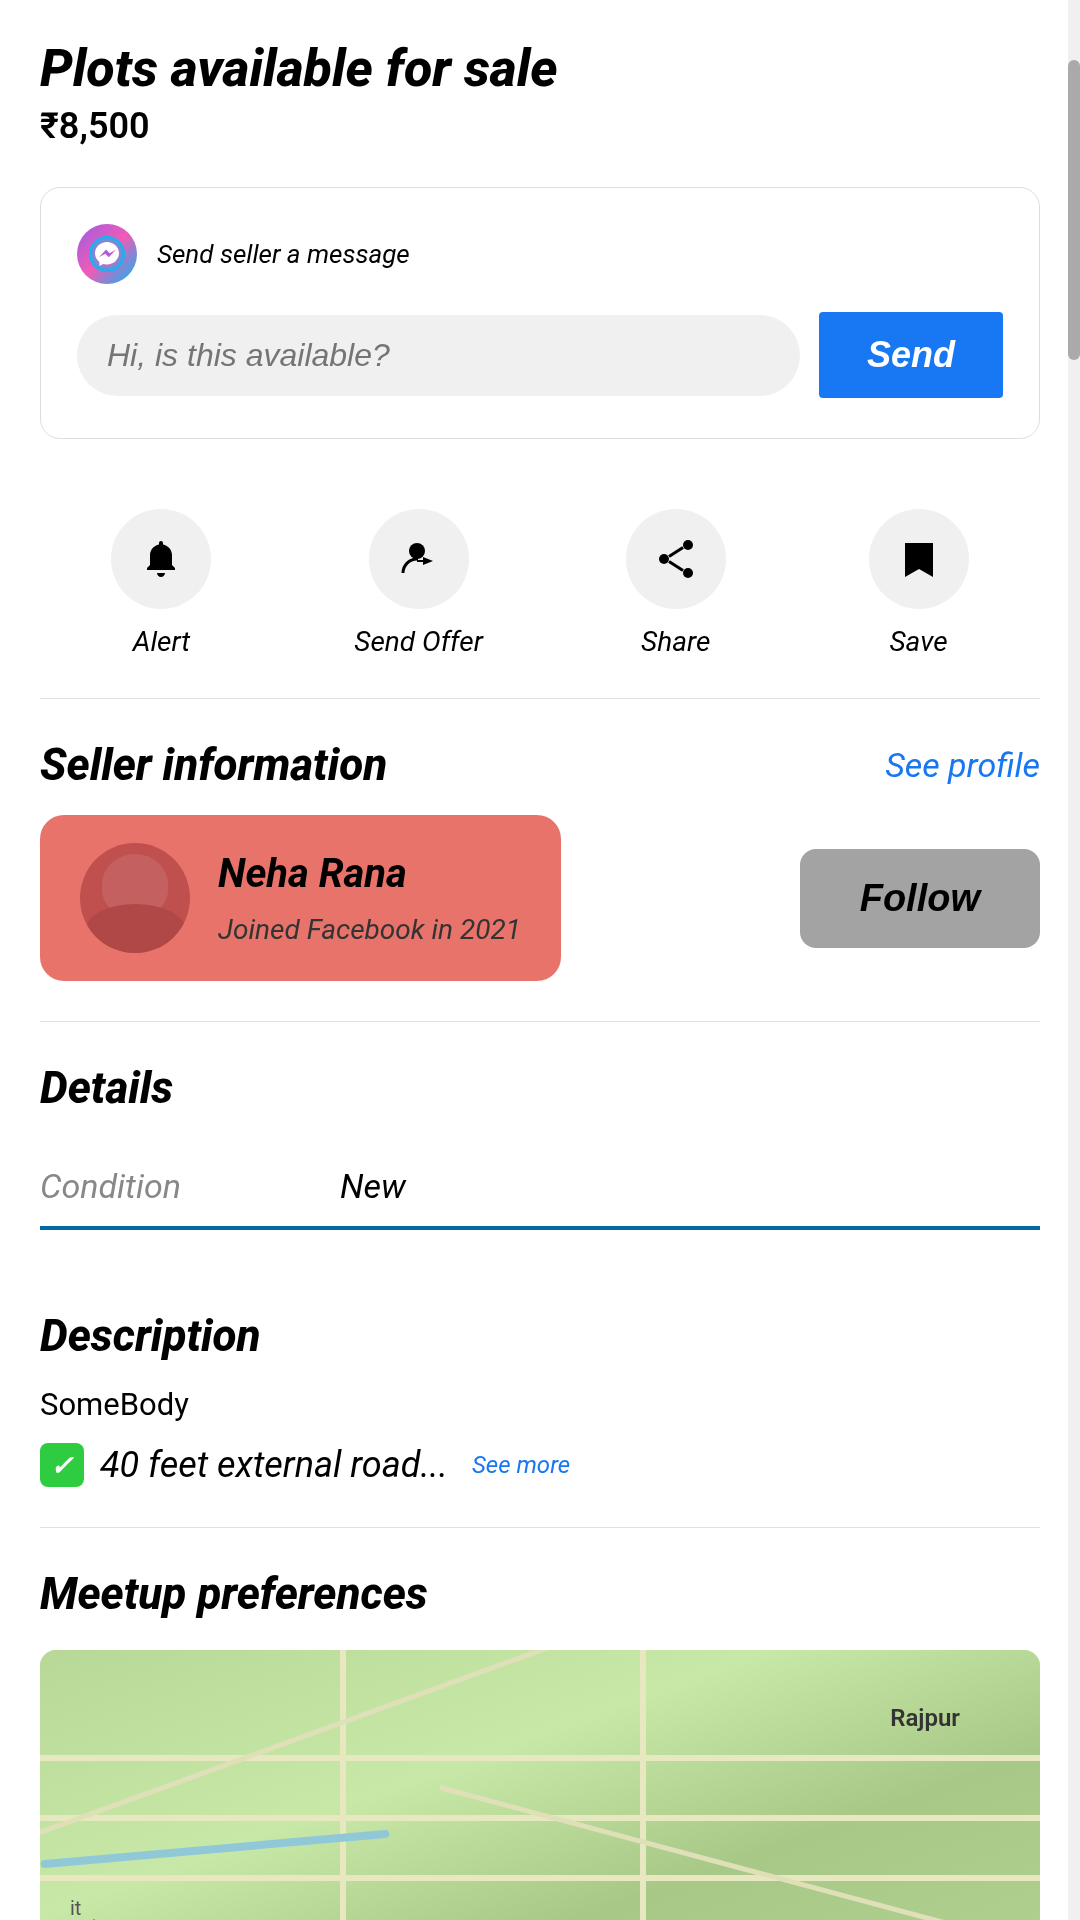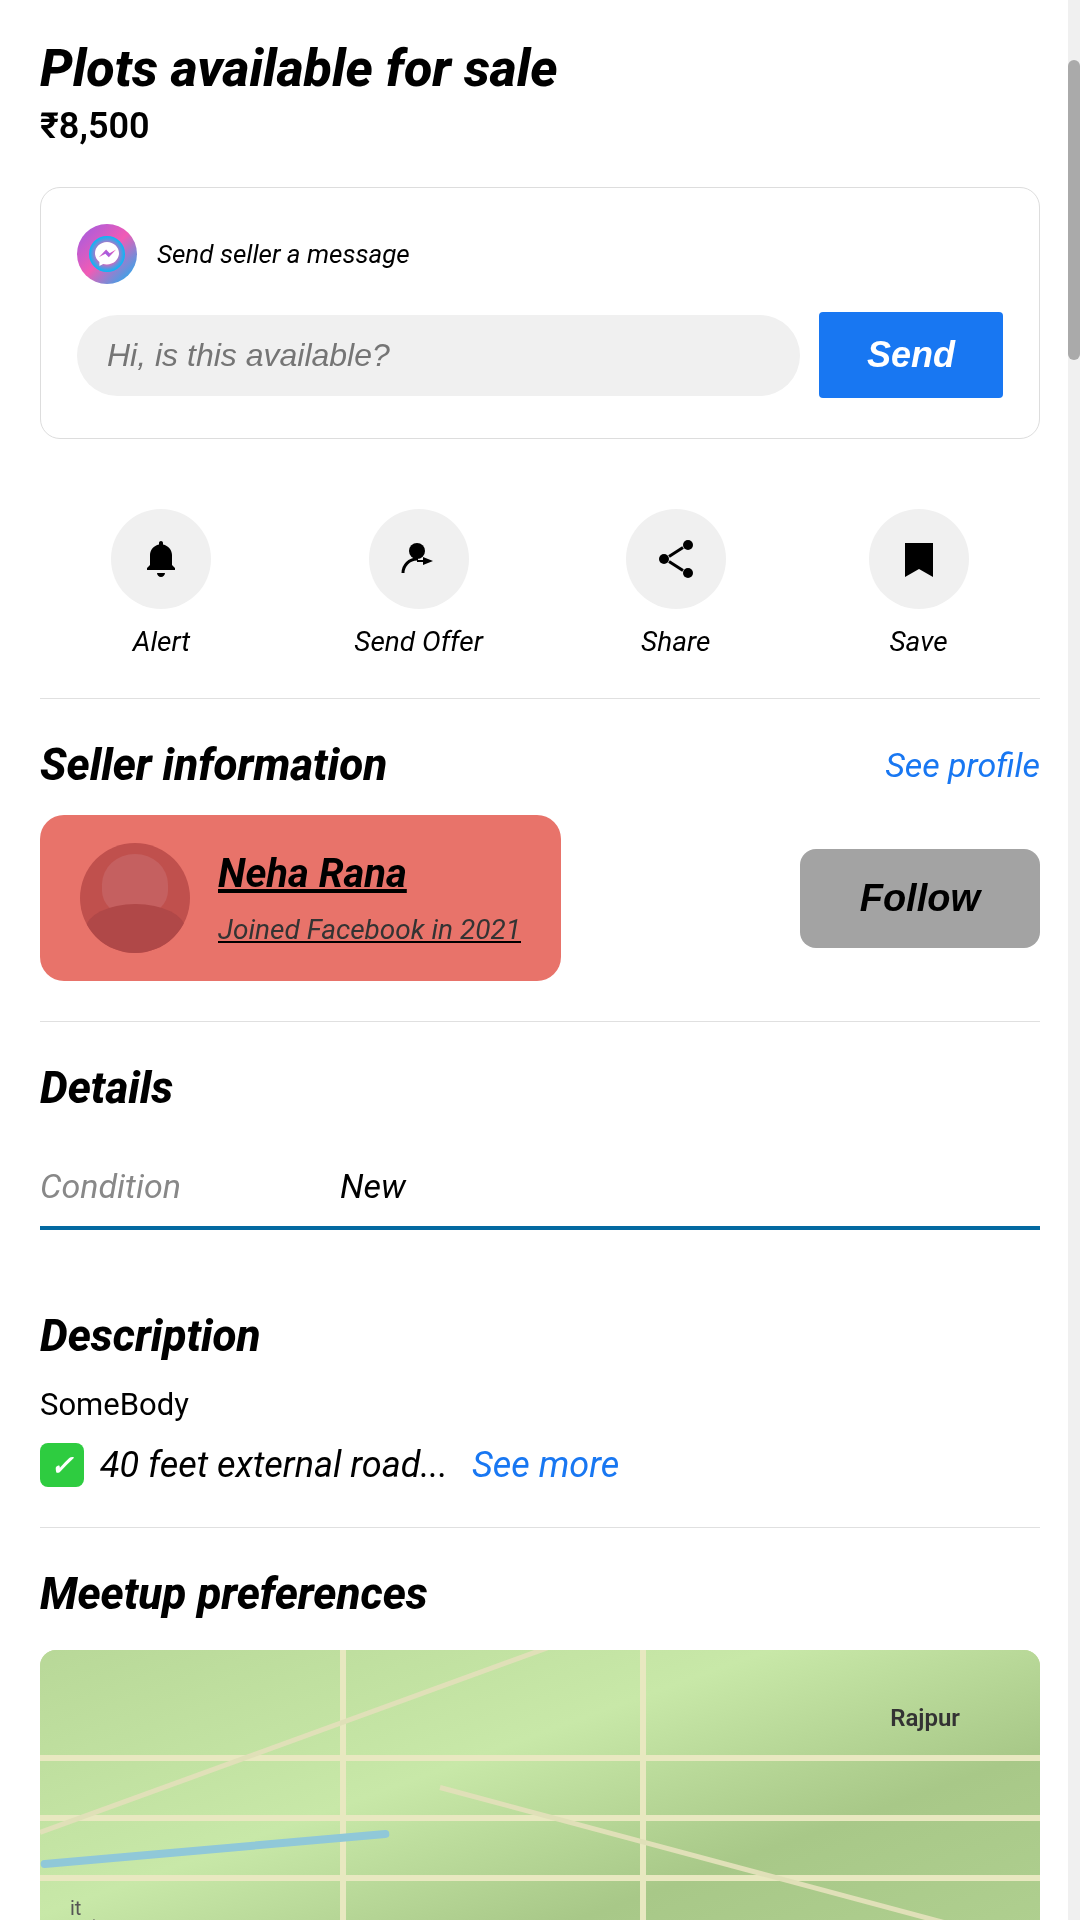--- a/index.html
+++ b/index.html
@@ -219,21 +219,20 @@
       left: 5%;
       width: 90%;
       height: 45%;
       background: #b04848;
       border-radius: 50% 50% 0 0;
     }
     .seller-details {
       display: flex;
       flex-direction: column;
       gap: 16px;
-      text-decoration: underline;
     }
     .seller-name {
       font-size: 40px;
       font-weight: 700;
       font-style: italic;
       color: #000;
     }
     .seller-joined {
       font-size: 28px;
       font-style: italic;
@@ -321,21 +320,21 @@
     .checkbox-green::after {
       content: '✓';
       color: #fff;
       font-size: 28px;
       font-weight: 700;
     }
     .see-more-link {
       color: #1877f2;
       cursor: pointer;
       font-style: italic;
-      font-size: 36px;
+      font-size: 24px;
       margin-left: 8px;
     }
 
     
     .meetup-section {
       border-top: 1px solid #e0e0e0;
       padding-top: 40px;
     }
     .meetup-title {
       font-size: 44px;

